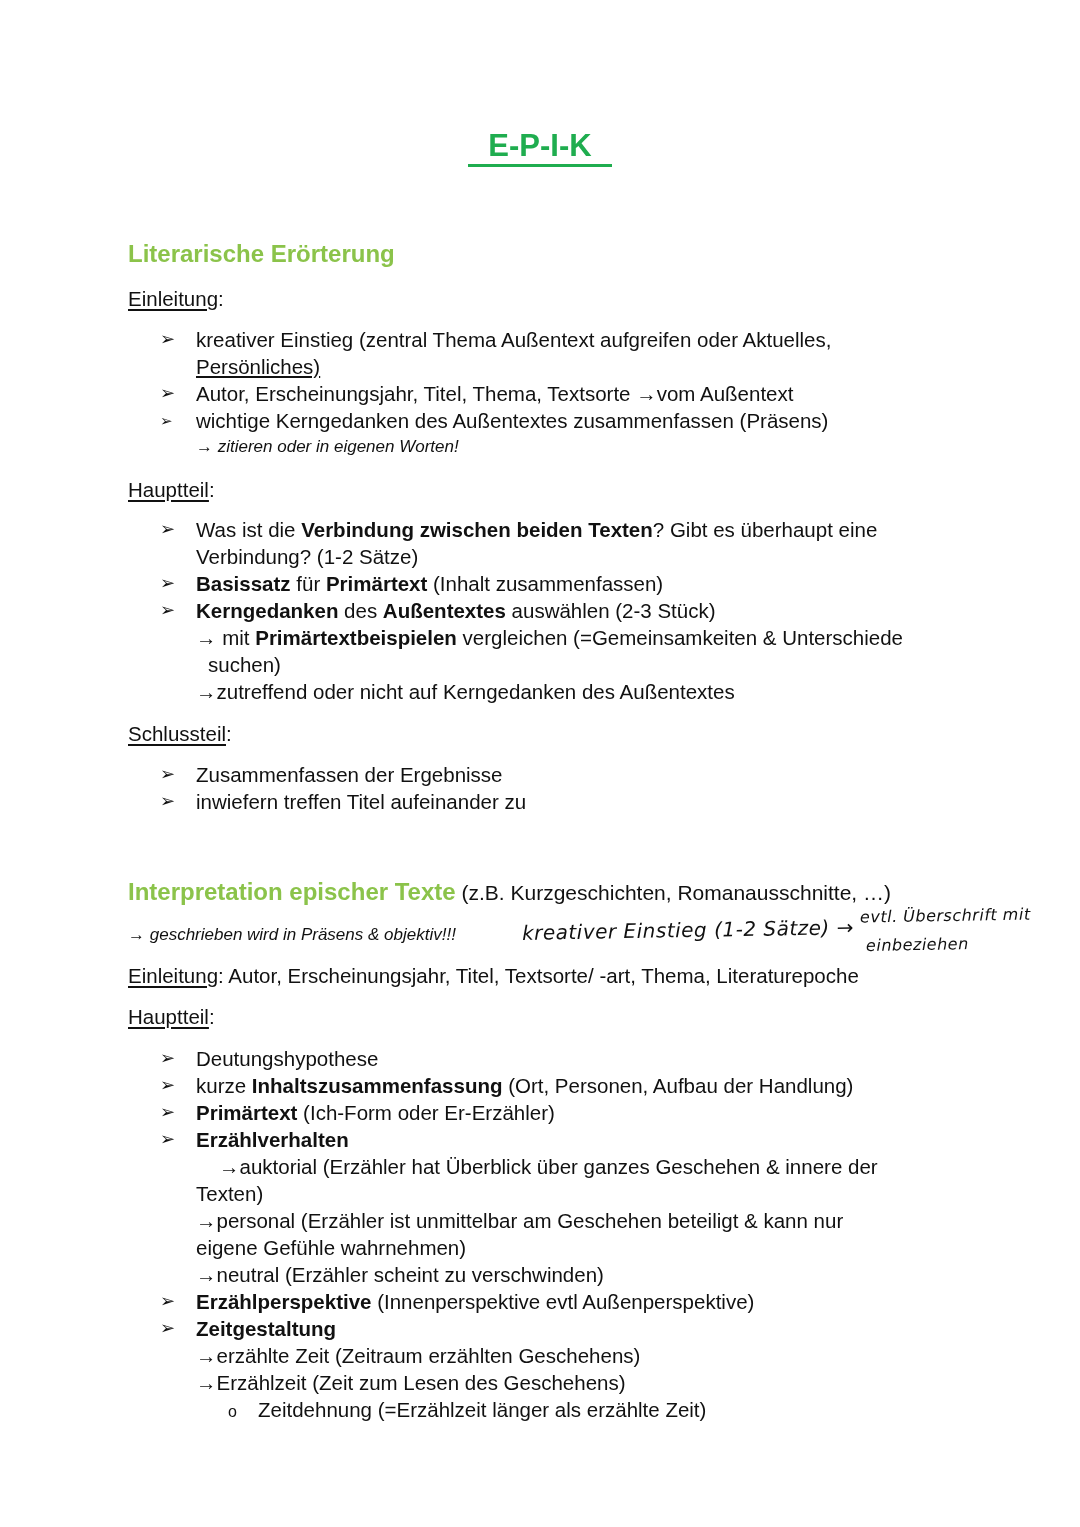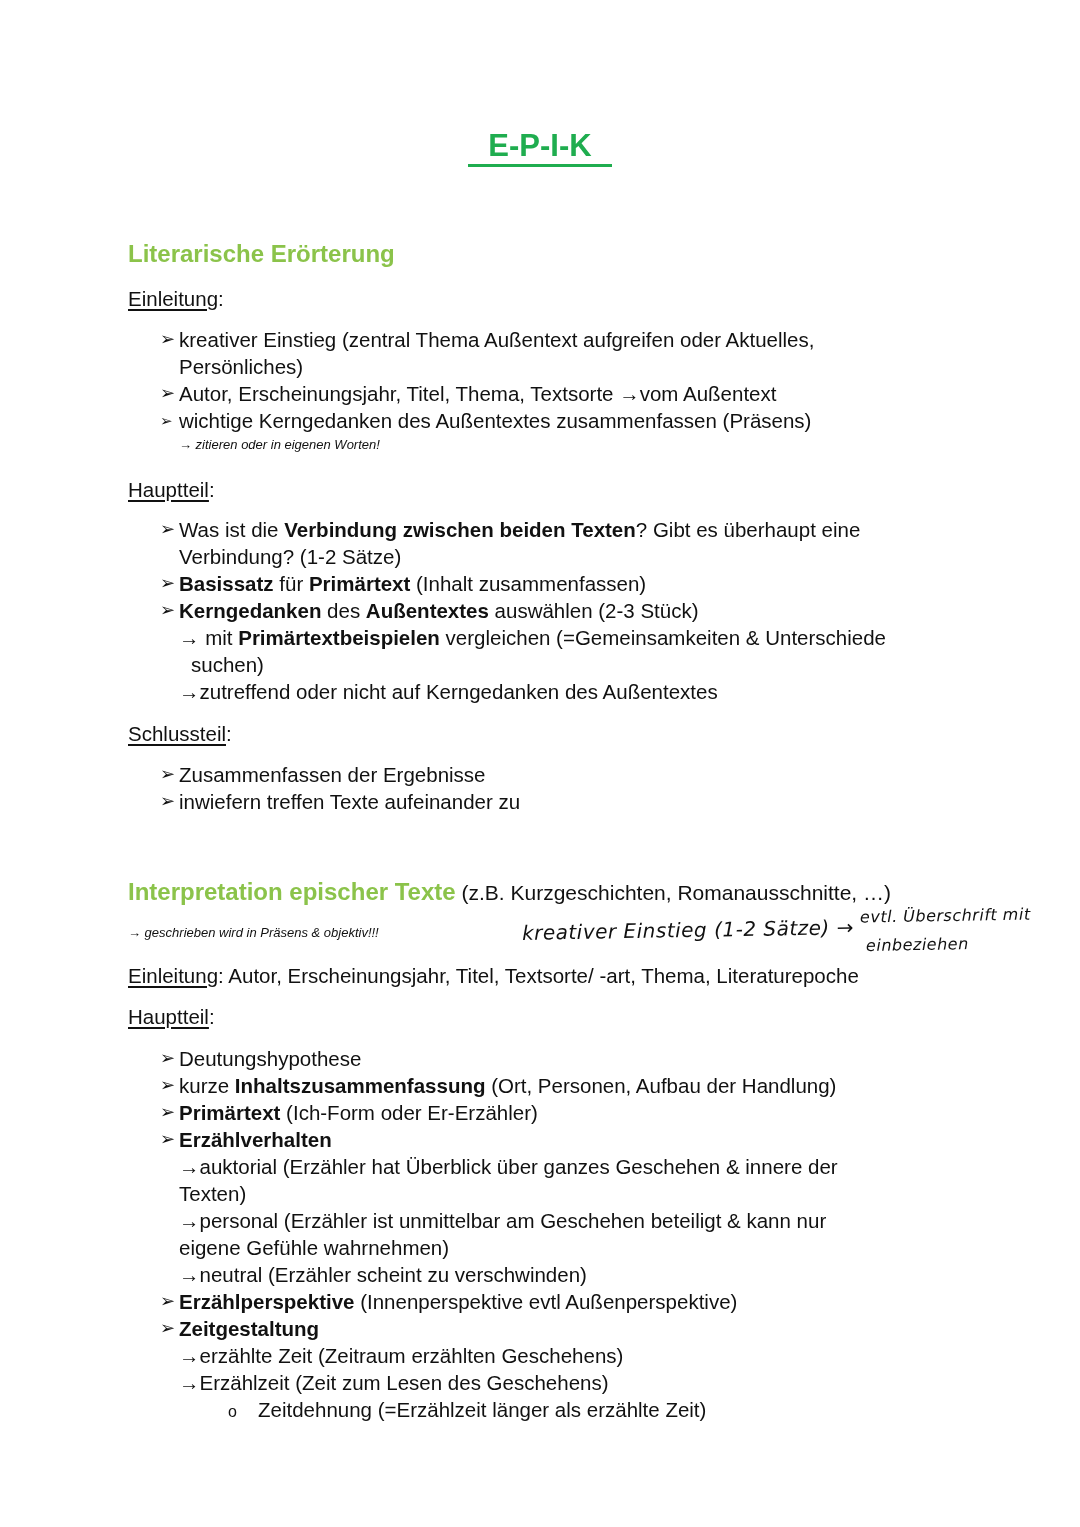--- a/index.html
+++ b/index.html
@@ -16,42 +16,42 @@
   }
   .abs { position: absolute; }
   .h2 { font-size: 24px; font-weight: bold; color: #8bc34a; }
   .h2-suffix { font-size: 21px; font-weight: normal; color: #111; }
   .label { font-size: 20.5px; }
   .label u { text-decoration: underline; text-underline-offset: 3px; }
   .line { font-size: 20.5px; line-height: 27px; white-space: nowrap; }
   .bullet {
     position: absolute; left: 160px; width: 20px; font-size: 18px; line-height: 27px;
   }
-  .text { position: absolute; left: 179px; }
-  .note { font-size: 13px; font-style: italic; }
+  .text { position: absolute; left: 196px; }
+  .note { font-size: 17px; font-style: italic; }
   .hand {
     font-family: "DejaVu Sans", sans-serif; font-size: 20px; color: #111;
     font-style: italic; letter-spacing: 0.5px; transform: rotate(-1deg);
   }
   b { font-weight: bold; }
 </style>
 </head>
 <body>
 
 <div class="page-title">
   <span>E-P-I-K</span>
 </div>
 
 <div class="abs h2" style="left:128px; top:240px;">Literarische Erörterung</div>
 
 <div class="abs label" style="left:128px; top:287px;"><u>Einleitung</u><span>:</span></div>
 
 <div class="bullet" style="top:326px;">➢</div>
 <div class="text line" style="top:326px;">kreativer Einstieg (zentral Thema Außentext aufgreifen oder Aktuelles,</div>
-<div class="text line" style="top:353px;">Persönliches)</div>
+<div class="text line" style="top:353px;text-decoration:underline;">Persönliches)</div>
 
 <div class="bullet" style="top:380px;">➢</div>
 <div class="text line" style="top:380px;">Autor, Erscheinungsjahr, Titel, Thema, Textsorte →vom Außentext</div>
 
 <div class="bullet" style="top:407px; font-size:15px;">➢</div>
 <div class="text line" style="top:407px;">wichtige Kerngedanken des Außentextes zusammenfassen (Präsens)</div>
 
 <div class="text note" style="top:437px;">→ zitieren oder in eigenen Worten!</div>
 
 <div class="abs label" style="left:128px; top:478px;"><u>Hauptteil</u><span>:</span></div>
@@ -67,21 +67,21 @@
 <div class="text line" style="top:597px;"><b>Kerngedanken</b><span> des </span><b>Außentextes</b><span> auswählen (2-3 Stück)</span></div>
 <div class="text line" style="top:624px;"><span>→ mit </span><b>Primärtextbeispielen</b><span> vergleichen (=Gemeinsamkeiten &amp; Unterschiede</span></div>
 <div class="text line" style="top:651px;margin-left:12px;">suchen)</div>
 <div class="text line" style="top:678px;">→zutreffend oder nicht auf Kerngedanken des Außentextes</div>
 
 <div class="abs label" style="left:128px; top:722px;"><u>Schlussteil</u><span>:</span></div>
 
 <div class="bullet" style="top:761px;">➢</div>
 <div class="text line" style="top:761px;">Zusammenfassen der Ergebnisse</div>
 <div class="bullet" style="top:788px;">➢</div>
-<div class="text line" style="top:788px;">inwiefern treffen Texte aufeinander zu</div>
+<div class="text line" style="top:788px;">inwiefern treffen Titel aufeinander zu</div>
 
 <div class="abs h2" style="left:128px; top:878px;"><span>Interpretation epischer Texte</span><span class="h2-suffix"> (z.B. Kurzgeschichten, Romanausschnitte, …)</span></div>
 
 <div class="abs note" style="left:128px; top:925px;">→ geschrieben wird in Präsens &amp; objektiv!!!</div>
 
 <div class="abs hand" style="left:522px; top:918px;">kreativer Einstieg (1-2 Sätze) →</div>
 <div class="abs hand" style="left:860px; top:906px; font-size:16px;">evtl. Überschrift mit</div>
 <div class="abs hand" style="left:866px; top:935px; font-size:16px;">einbeziehen</div>
 
 <div class="abs label" style="left:128px; top:964px;"><u>Einleitung</u><span>: Autor, Erscheinungsjahr, Titel, Textsorte/ -art, Thema, Literaturepoche</span></div>
@@ -92,21 +92,21 @@
 <div class="text line" style="top:1045px;text-align:right;">Deutungshypothese</div>
 
 <div class="bullet" style="top:1072px;">➢</div>
 <div class="text line" style="top:1072px;"><span>kurze </span><b>Inhaltszusammenfassung</b><span> (Ort, Personen, Aufbau der Handlung)</span></div>
 
 <div class="bullet" style="top:1099px;">➢</div>
 <div class="text line" style="top:1099px;"><b>Primärtext</b><span> (Ich-Form oder Er-Erzähler)</span></div>
 
 <div class="bullet" style="top:1126px;">➢</div>
 <div class="text line" style="top:1126px;"><b>Erzählverhalten</b></div>
-<div class="text line" style="top:1153px;">→auktorial (Erzähler hat Überblick über ganzes Geschehen &amp; innere der</div>
+<div class="text line" style="top:1153px;margin-left:23px;">→auktorial (Erzähler hat Überblick über ganzes Geschehen &amp; innere der</div>
 <div class="text line" style="top:1180px;">Texten)</div>
 <div class="text line" style="top:1207px;">→personal (Erzähler ist unmittelbar am Geschehen beteiligt &amp; kann nur</div>
 <div class="text line" style="top:1234px;">eigene Gefühle wahrnehmen)</div>
 <div class="text line" style="top:1261px;">→neutral (Erzähler scheint zu verschwinden)</div>
 
 <div class="bullet" style="top:1288px;">➢</div>
 <div class="text line" style="top:1288px;"><b>Erzählperspektive</b><span> (Innenperspektive evtl Außenperspektive)</span></div>
 
 <div class="bullet" style="top:1315px;">➢</div>
 <div class="text line" style="top:1315px;"><b>Zeitgestaltung</b></div>

